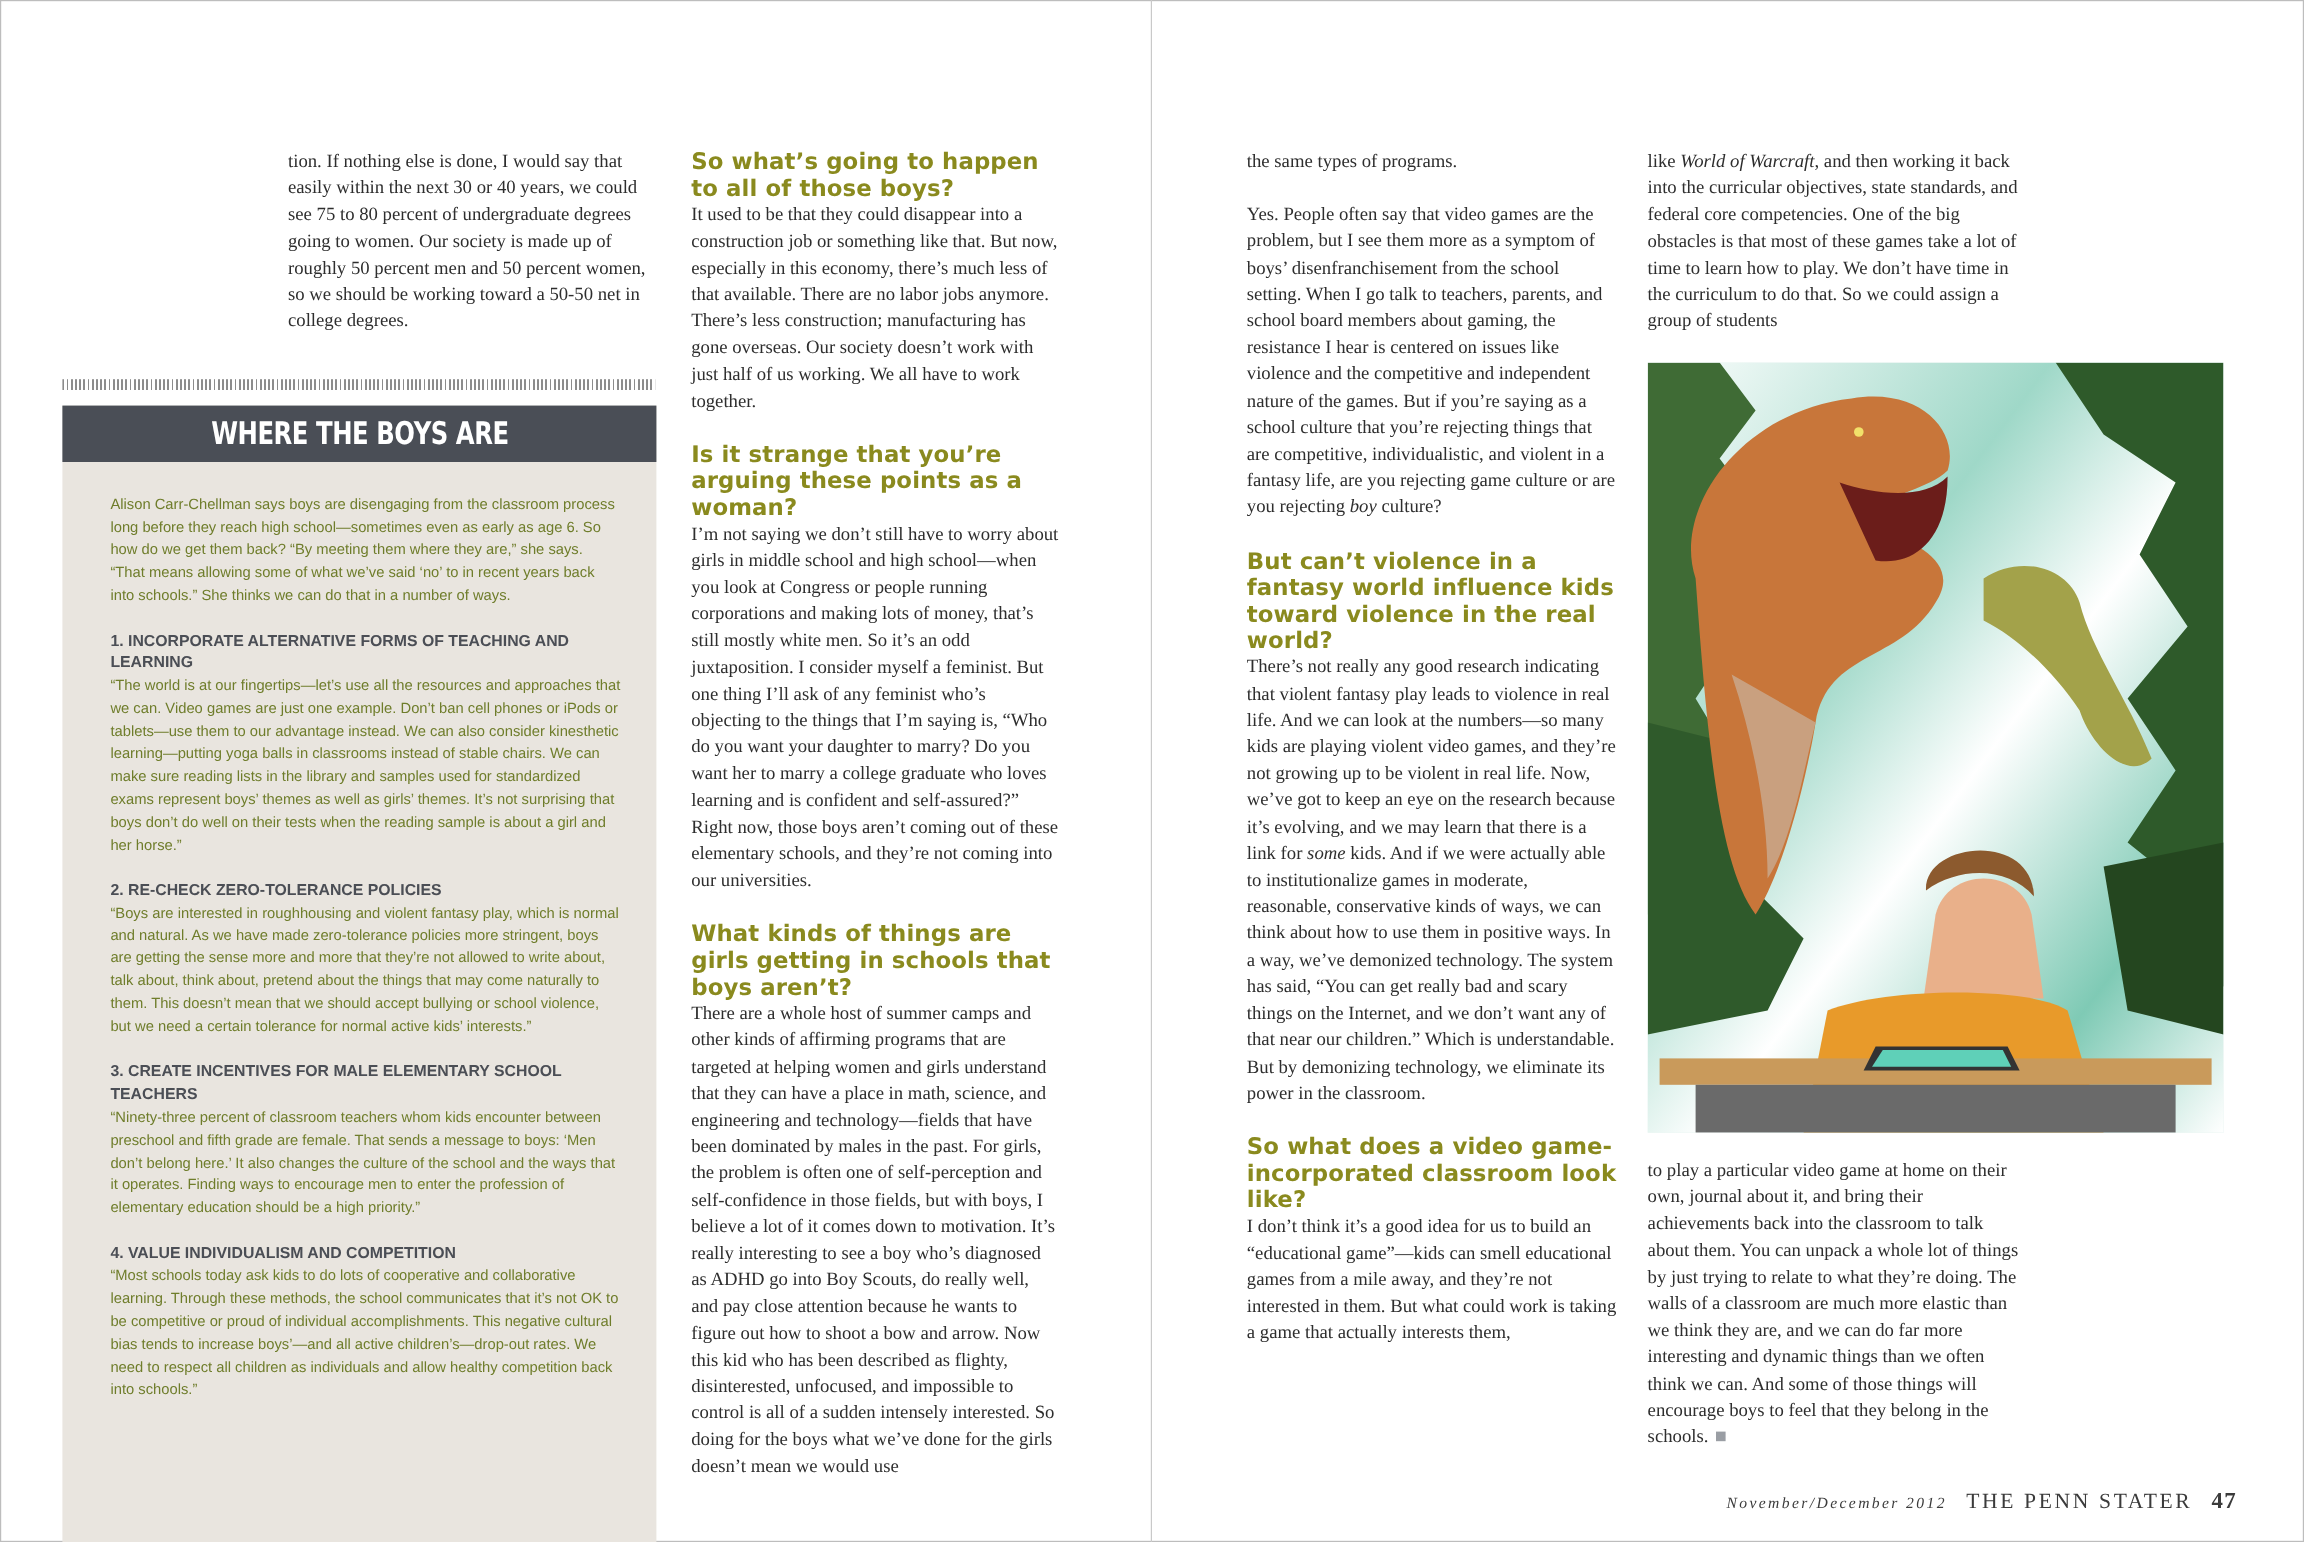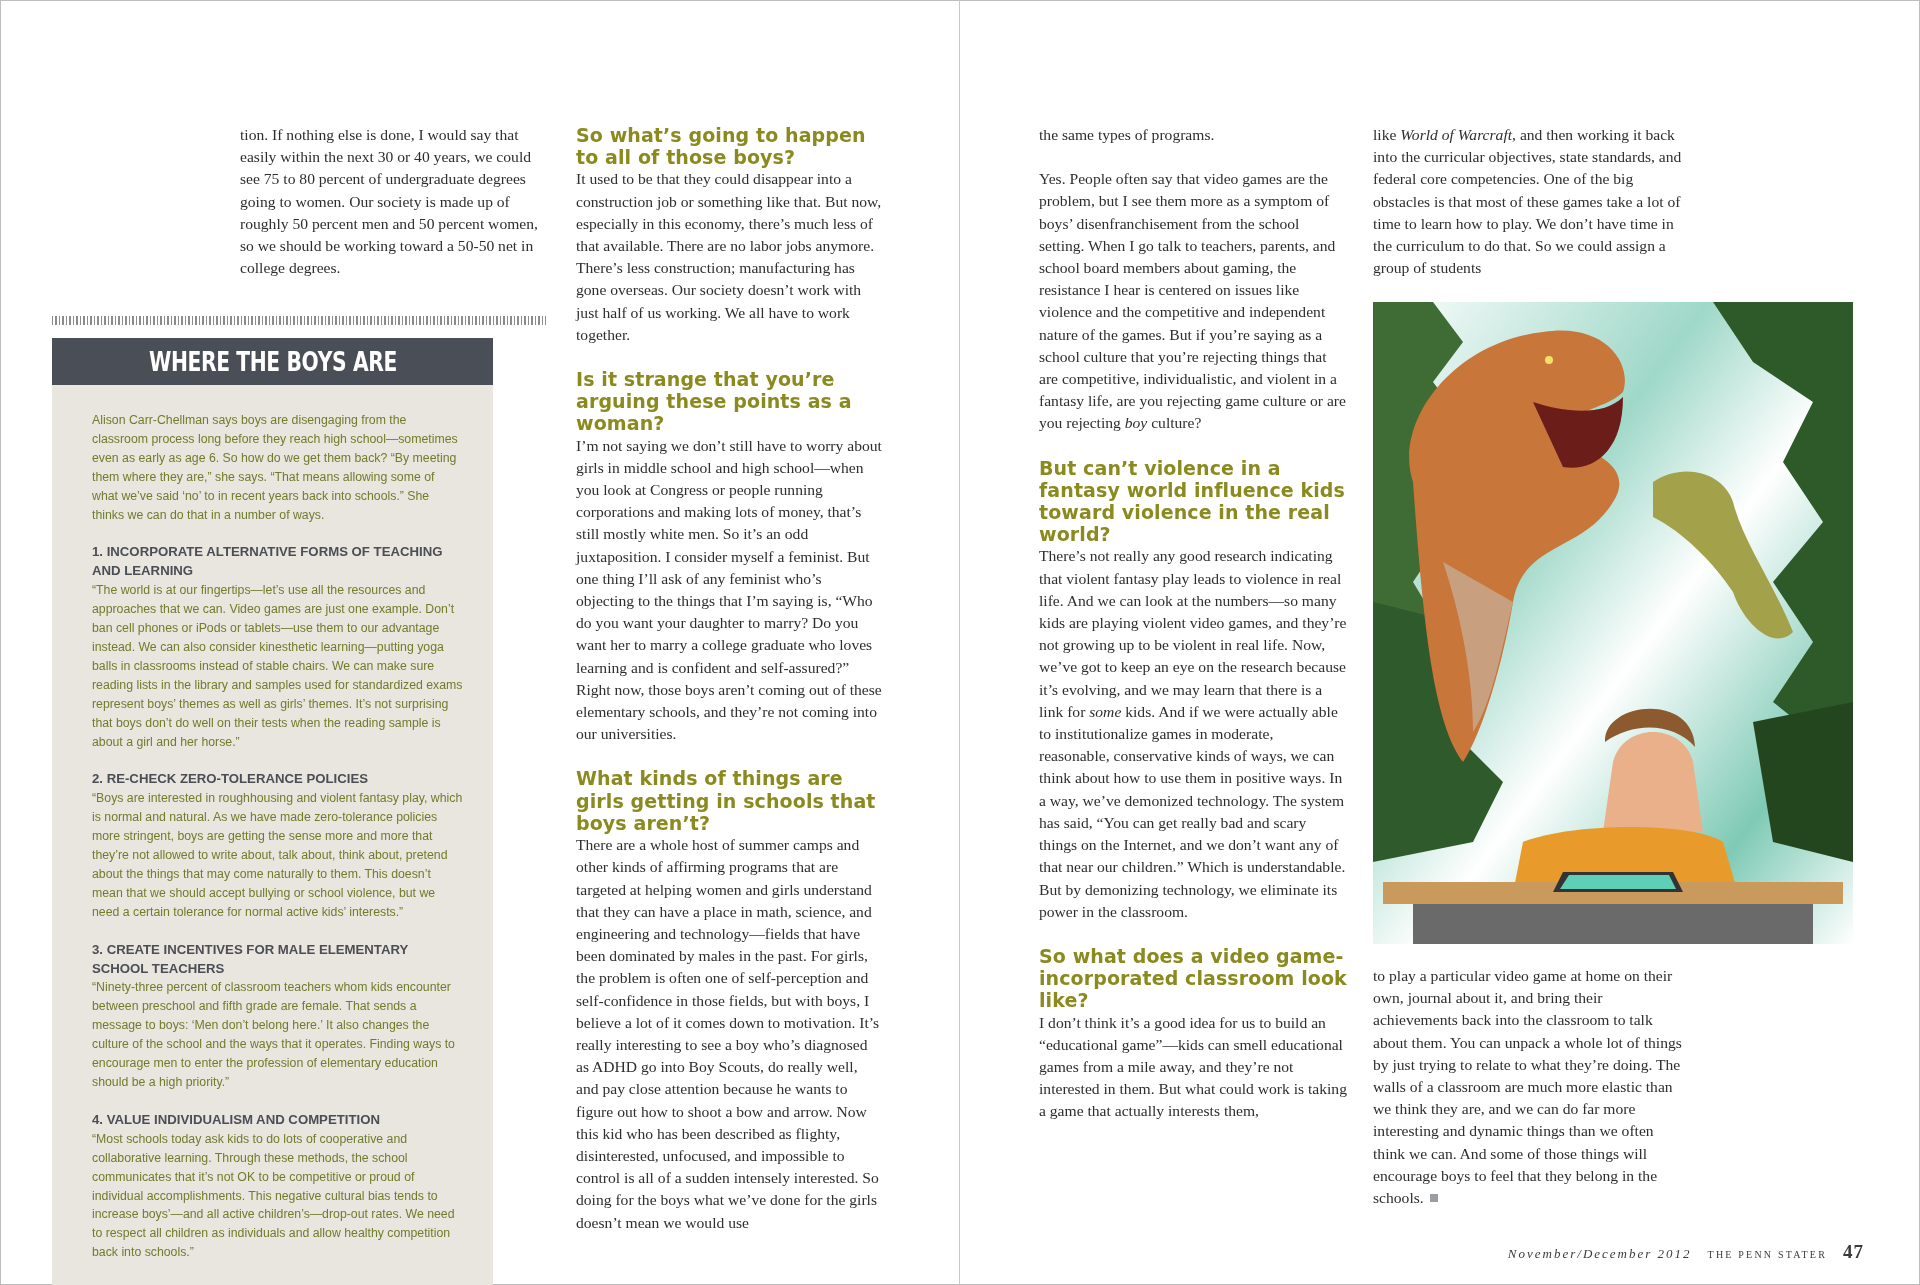--- a/index.html
+++ b/index.html
@@ -12,34 +12,34 @@
   .col { position: absolute; }
   .body-text { font-size: 15.6px; line-height: 22.2px; color: #2e2e2e; }
   .body-text p { margin: 0; }
   .q { font-family: "DejaVu Sans", "Liberation Sans", sans-serif; font-weight: bold; color: #8a8a1e; font-size: 19px; line-height: 22.2px; letter-spacing: 0.1px; }
   .gap { height: 22px; }
   em { font-style: italic; }
 
   
   .rule-hatch { position: absolute; left: 52px; top: 316px; width: 494px; height: 9px;
     background: repeating-linear-gradient(90deg, #8c8c8c 0 1.5px, transparent 1.5px 3.5px); }
-  .sidebar { position: absolute; left: 52px; top: 338px; width: 441px; height: 947px; background: #e9e5df; }
+  .sidebar { position: absolute; left: 52px; top: 338px; width: 495px; height: 947px; background: #e9e5df; }
   .sidebar-head { height: 47px; background: #4a4e56; display: flex; align-items: center; justify-content: center; }
   .sidebar-title { font-family: "DejaVu Sans", "Liberation Sans", sans-serif; font-weight: bold; color: #ffffff; font-size: 26px; letter-spacing: -0.5px; transform: scaleX(0.78); }
   .sidebar-body { padding: 26px 30px 0 40px; font-family: "Liberation Sans", "DejaVu Sans", sans-serif; font-size: 12.3px; line-height: 18.9px; color: #6f7d2b; }
   .sb-intro { margin-bottom: 19px; }
   .sb-head { color: #4b4e55; font-weight: bold; font-size: 13.2px; line-height: 18.9px; }
   .sb-quote { margin-bottom: 19px; }
 
   
   .illus { position: absolute; left: 1373px; top: 302px; width: 480px; height: 642px; overflow: hidden; background: #e9f5f2; }
 
   .footer { position: absolute; right: 56px; top: 1241px; display: flex; align-items: baseline; gap: 16px; color: #3b3b3b; }
   .footer-date { font-style: italic; font-size: 13px; letter-spacing: 2px; }
-  .footer-mag { font-size: 10px; letter-spacing: 2.2px; }
+  .footer-mag { font-size: 18px; letter-spacing: 2.2px; }
   .footer-page { font-size: 19px; font-weight: bold; letter-spacing: 1px; }
   .end-mark { display: inline-block; width: 8px; height: 8px; background: #9a9ea4; margin-left: 6px; vertical-align: 1px; }
 </style>
 </head>
 <body>
 
 <div class="page-frame"></div>
 <div class="spine"></div>
 
 <div class="col body-text" style="left:240px; top:124px; width:310px;">

